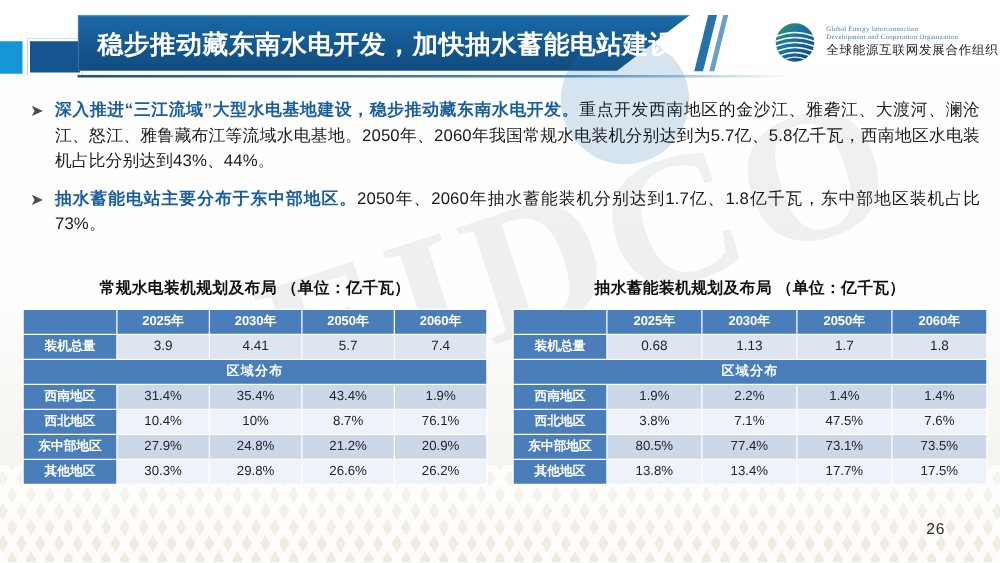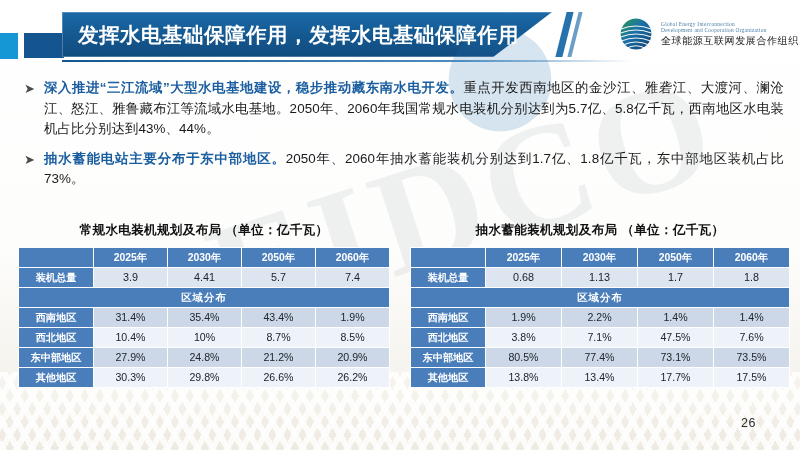--- a/index.html
+++ b/index.html
@@ -143,21 +143,21 @@
 
   <div class="watermark">GEIDCO</div>
 
   <div class="header">
     <div class="hdr-edge"></div>
     <div class="hdr-block"></div>
     <div class="hdr-banner"></div>
     <div class="hdr-banner-glow"></div>
     <div class="hdr-slash s1"></div>
     <div class="hdr-slash s2"></div>
-    <div class="hdr-title">发挥水电基础保障作用，发挥水电基础保障作用</div>
+    <div class="hdr-title">稳步推动藏东南水电开发，加快抽水蓄能电站建设</div>
     <div class="hdr-rule"></div>
 
     <div class="logo">
       <span class="logo-mark">
         <svg viewBox="0 0 36 36" width="36" height="36">
           <defs>
             <linearGradient id="gl" x1="0" y1="0" x2="1" y2="1">
               <stop offset="0%" stop-color="#2f9e4f"></stop>
               <stop offset="45%" stop-color="#1a6fa8"></stop>
               <stop offset="100%" stop-color="#103f6b"></stop>
@@ -227,21 +227,21 @@
           <td class="val">31.4%</td>
           <td class="val">35.4%</td>
           <td class="val">43.4%</td>
           <td class="val">1.9%</td>
         </tr>
         <tr>
           <td class="rowhdr">西北地区</td>
           <td class="val">10.4%</td>
           <td class="val">10%</td>
           <td class="val">8.7%</td>
-          <td class="val">8.5%</td>
+          <td class="val">76.1%</td>
         </tr>
         <tr class="alt">
           <td class="rowhdr">东中部地区</td>
           <td class="val">27.9%</td>
           <td class="val">24.8%</td>
           <td class="val">21.2%</td>
           <td class="val">20.9%</td>
         </tr>
         <tr>
           <td class="rowhdr">其他地区</td>

